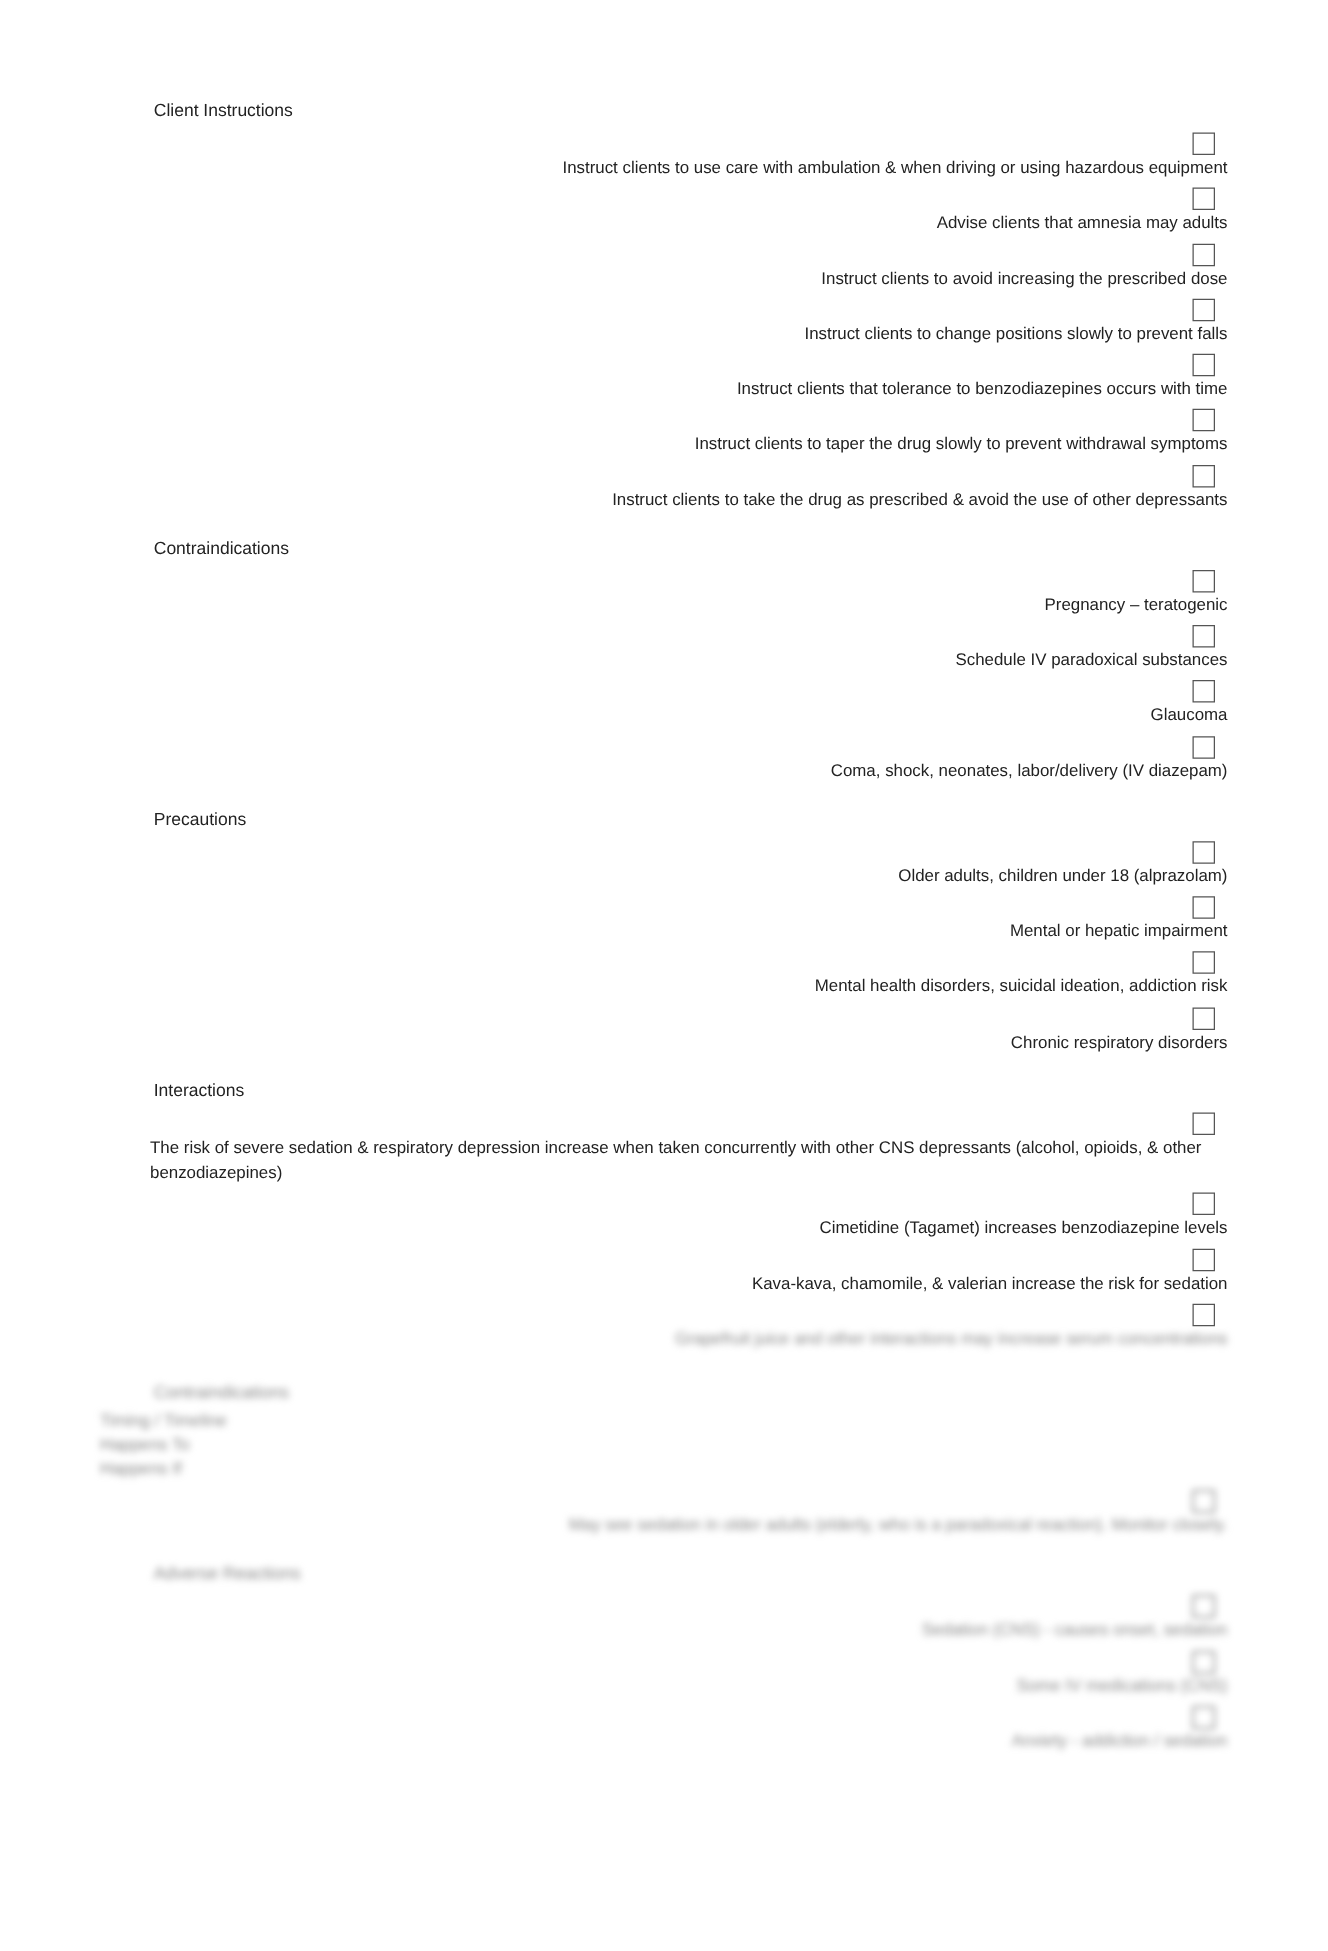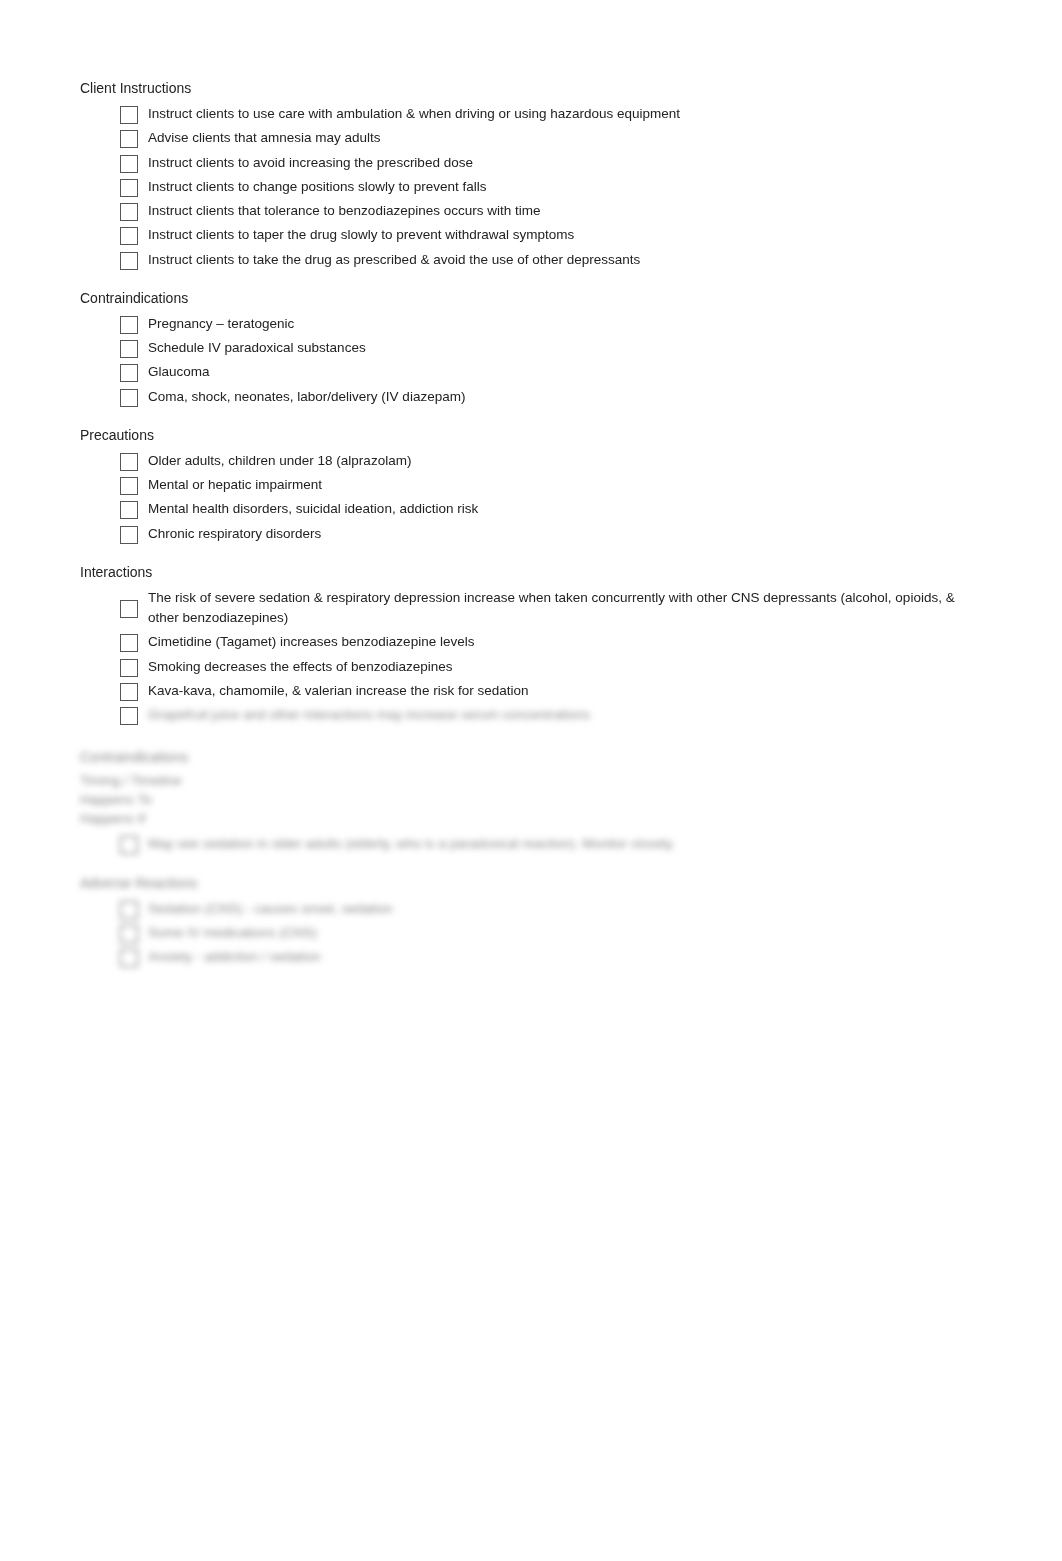--- a/index.html
+++ b/index.html
@@ -17,34 +17,36 @@
       min-height: 1561px;
       padding: 60px 80px;
     }
 
     .section-heading {
       font-size: 14px;
       font-weight: normal;
       margin-bottom: 8px;
       margin-top: 20px;
       color: #222;
+      margin-left: 43px;
     }
 
     ul.bullet-list {
       list-style: none;
       margin-left: 40px;
       margin-bottom: 16px;
     }
 
     ul.bullet-list li {
       display: flex;
-      align-items: center;
+      align-items: flex-end;
       margin-bottom: 4px;
       font-size: 13.5px;
       line-height: 1.5;
+      flex-direction: column;
     }
 
     ul.bullet-list li .bullet-icon {
       min-width: 18px;
       height: 18px;
       border: 1.5px solid #555;
       margin-right: 10px;
       margin-top: 2px;
       display: inline-block;
       flex-shrink: 0;
@@ -156,24 +158,20 @@
     <li>
       <span class="bullet-icon"></span>
       <span>The risk of severe sedation &amp; respiratory depression increase when taken concurrently with other CNS depressants (alcohol, opioids, &amp; other benzodiazepines)</span>
     </li>
     <li>
       <span class="bullet-icon"></span>
       <span>Cimetidine (Tagamet) increases benzodiazepine levels</span>
     </li>
     <li>
       <span class="bullet-icon"></span>
-      <span>Smoking decreases the effects of benzodiazepines</span>
-    </li>
-    <li>
-      <span class="bullet-icon"></span>
       <span>Kava-kava, chamomile, &amp; valerian increase the risk for sedation</span>
     </li>
     <li>
       <span class="bullet-icon"></span>
       <span class="blurred-item">Grapefruit juice and other interactions may increase serum concentrations</span>
     </li>
   </ul>
 </div>
 
 <div class="blurred-section" style="margin-top: 24px;">

